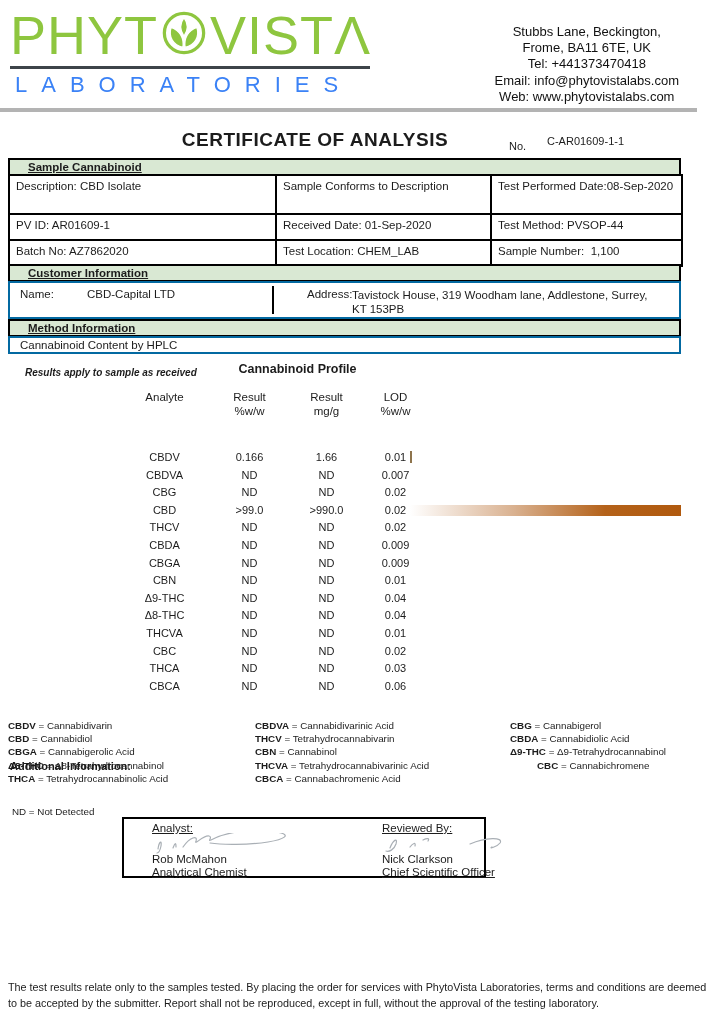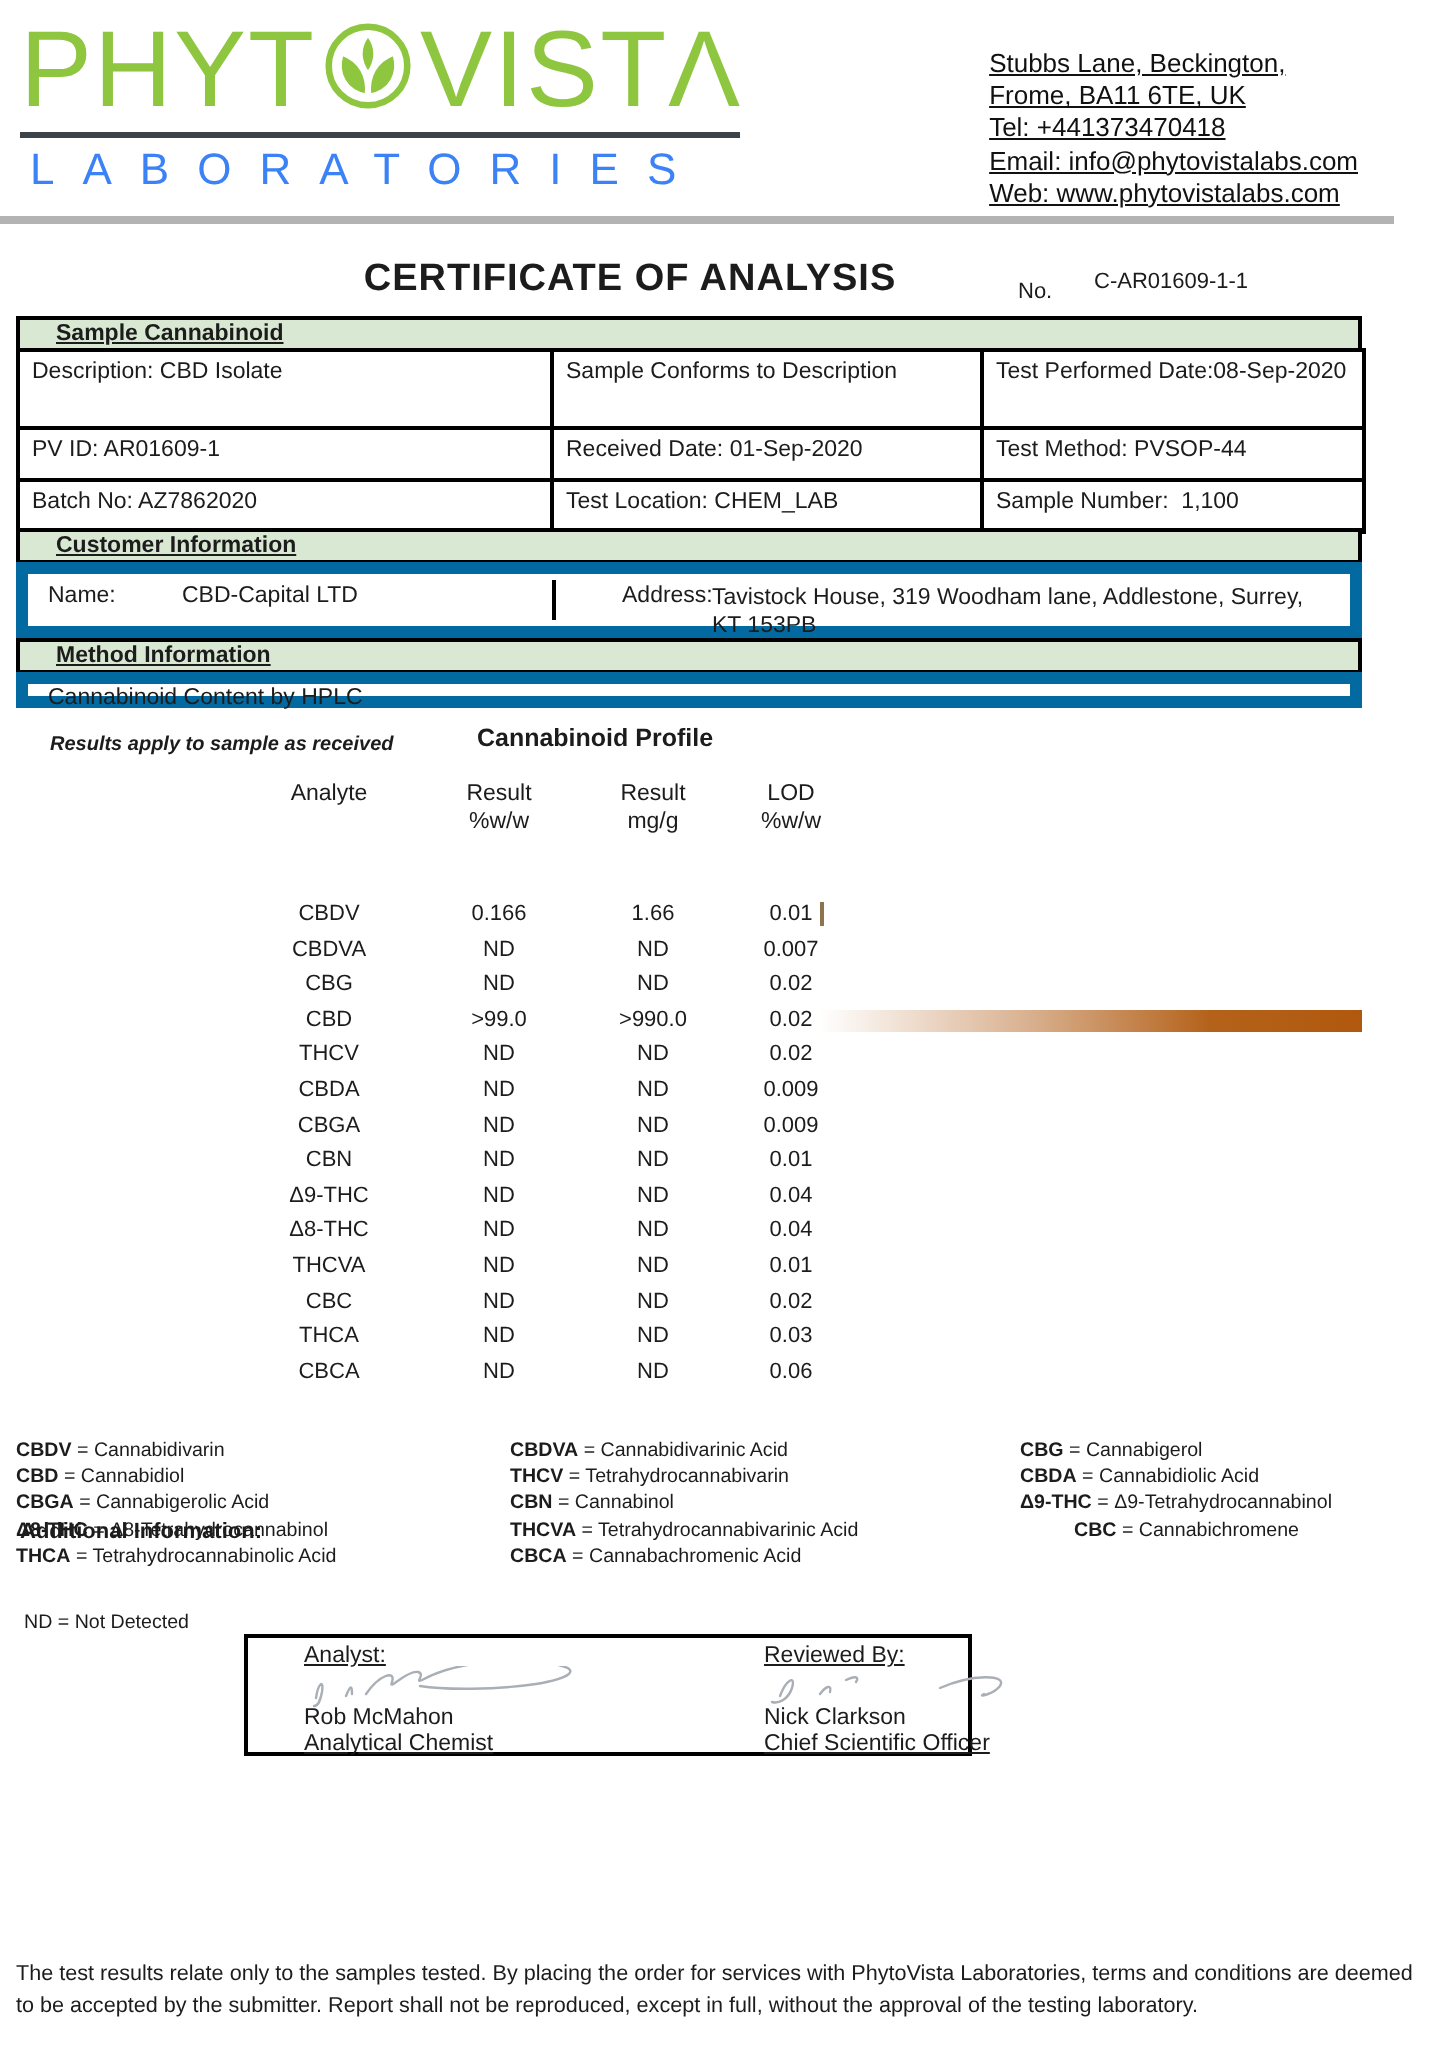--- a/index.html
+++ b/index.html
@@ -12,36 +12,36 @@
 
   
   .logo-block { left: 10px; top: 8px; }
   .brand-row { display: flex; align-items: center; }
   .brand-txt { font-size: 54px; font-weight: 500; color: #8ec63f; letter-spacing: 1px; line-height: 1; }
   .leaf-badge { margin: 0 3px; }
   .brand-sub {
     margin-top: 4px; width: 360px; border-top: 3px solid #3d4449; padding-top: 3px;
     font-size: 22px; letter-spacing: 14px; color: #3b82f6; padding-left: 5px; white-space: nowrap;
   }
-  .contact { right: 46px; top: 24px; text-align: left; font-size: 13px; line-height: 16.2px; color: #111; text-decoration: underline; }
+  .contact { right: 46px; top: 24px; text-align: center; font-size: 13px; line-height: 16.2px; color: #111; }
   .header-rule { left: 0; top: 108px; width: 697px; height: 4px; background: #b3b3b3; }
 
   
   .coa-title { left: 0; top: 129px; width: 630px; text-align: center; font-size: 19px; font-weight: bold; letter-spacing: .5px; }
   .coa-no-label { left: 509px; top: 140px; font-size: 11px; }
   .coa-no { left: 547px; top: 135px; font-size: 11px; }
 
   
   .bar {
     left: 8px; width: 673px; height: 18px; background: #d9e8d3; border: 2px solid #000;
     font-size: 11.5px; font-weight: bold; text-decoration: underline; padding: 1px 0 0 18px;
   }
   table.grid { position: absolute; border-collapse: collapse; table-layout: fixed; }
   table.grid td { border: 2px solid #000; font-size: 11.5px; padding: 4px 6px; vertical-align: top; white-space: pre-wrap; }
-  .cust-box, .method-box { left: 8px; width: 673px; border: 6px solid #0369a1; background: #fff; }
+  .cust-box, .method-box { left: 8px; width: 673px; border: 2px solid #0369a1; background: #fff; }
   .cust-box { top: 281px; height: 38px; font-size: 11.5px; }
   .vdivider { position: absolute; left: 262px; top: 3px; bottom: 3px; width: 2px; background: #000; }
   .method-box { top: 336px; height: 18px; font-size: 11.5px; padding: 1px 0 0 10px; }
 
   
   .profile-note { left: 25px; top: 367px; font-size: 10px; font-weight: bold; font-style: italic; }
   .profile-title { left: 0; top: 362px; width: 595px; text-align: center; font-size: 12.5px; font-weight: bold; }
   .pgrid { display: grid; grid-template-columns: 85px 85px 69px 69px; text-align: center; }
   .phead { left: 122px; top: 390px; font-size: 11.5px; line-height: 14px; }
   .pdata { left: 122px; top: 449px; font-size: 11px; }

